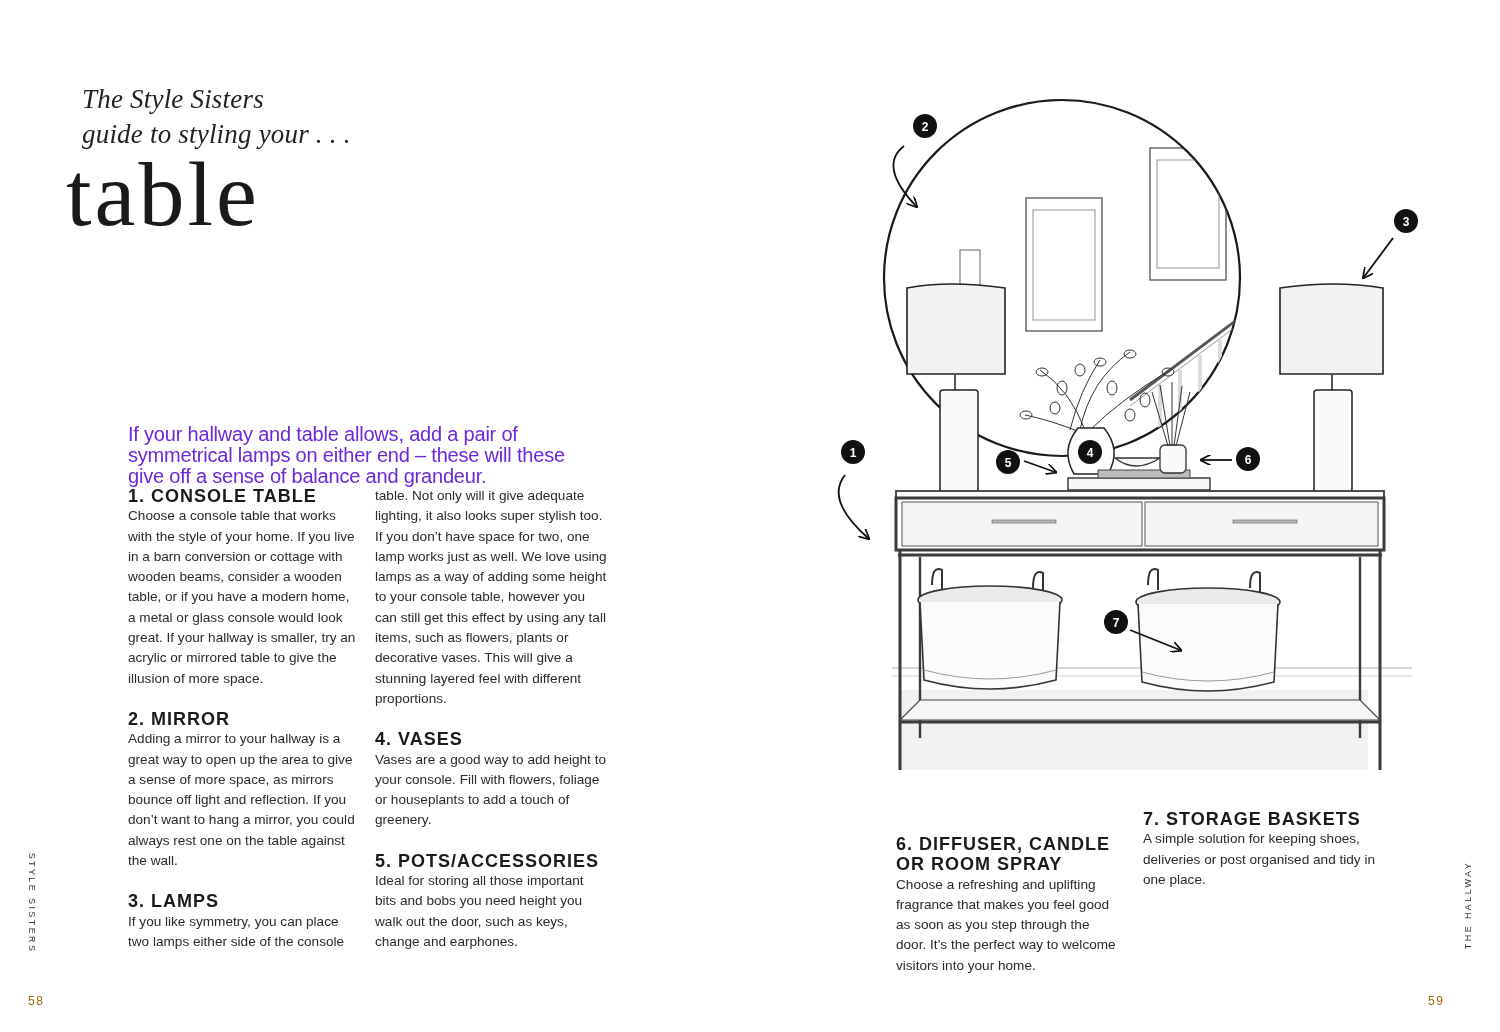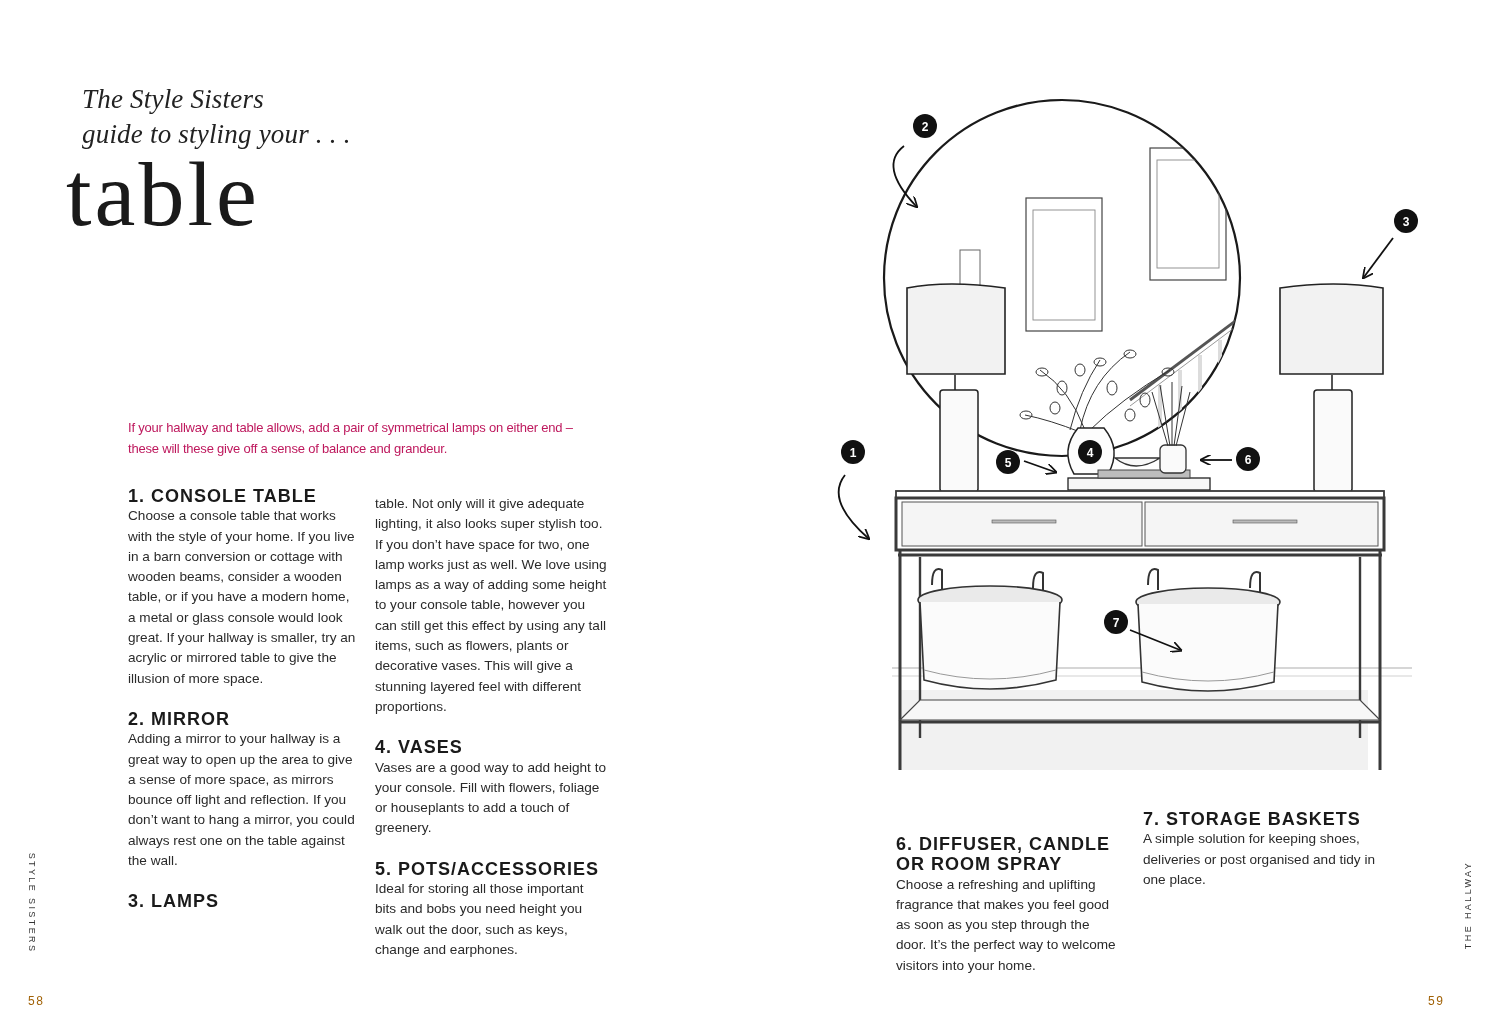--- a/index.html
+++ b/index.html
@@ -6,25 +6,25 @@
     body { width: 1500px; height: 1032px; position: relative; overflow: hidden; color: #1c1c1c; font-family: "DejaVu Sans", sans-serif; }
     .page { position: absolute; top: 0; height: 1032px; }
     .page-left { left: 0; width: 750px; }
     .page-right { left: 750px; width: 750px; }
 
     .kicker { position: absolute; left: 70px; top: 82px; font-family: Liberation Serif, serif; font-style: italic; font-size: 27px; line-height: 35px; color: #222; letter-spacing: 0.2px; margin-left: 12px; }
     .kicker div { white-space: nowrap; }
     .big-title { position: absolute; left: 66px; top: 150px; font-family: "Liberation Serif", serif; font-size: 92px; line-height: 88px; color: #1a1a1a; letter-spacing: 3px; font-weight: 400; }
     .big-title div { white-space: nowrap; }
 
-    .intro { position: absolute; left: 128px; top: 404px; width: 470px; font-family: "Liberation Sans", sans-serif; font-size: 13px; line-height: 21px; color: #be185d; letter-spacing: -0.2px; }
+    .intro { position: absolute; left: 128px; top: 404px; width: 470px; font-family: "Liberation Sans", sans-serif; font-size: 20px; line-height: 21px; color: #6d28d9; letter-spacing: -0.2px; }
 
     .col { position: absolute; top: 486px; width: 232px; font-family: "Liberation Sans", sans-serif; font-size: 13.6px; line-height: 20.3px; color: #2a2a2a; }
     .col-1 { left: 128px; }
-    .col-2 { left: 375px; margin-top: 8px; }
+    .col-2 { left: 375px; }
     .section { margin-bottom: 20px; }
     .section h3 { margin: 0; font-size: 18px; line-height: 20.3px; font-weight: 700; letter-spacing: 1px; color: #1a1a1a; text-transform: uppercase; }
     .section p { margin: 0; }
     .continued p { margin: 0; }
 
     .col-r1 { left: 146px; top: 834px; width: 220px; }
     .col-r2 { left: 393px; top: 809px; width: 240px; }
 
     .running-left { position: absolute; left: 25px; top: 858px; width: 14px; height: 90px; }
     .running-left span { position: absolute; left: 50%; top: 50%; transform: translate(-50%, -50%) rotate(90deg); white-space: nowrap; font-family: "Liberation Sans", sans-serif; font-size: 9px; letter-spacing: 2.4px; color: #333; }
@@ -55,20 +55,21 @@
     <div class="section">
       <h3>1. CONSOLE TABLE</h3>
       <p>Choose a console table that works with the style of your home. If you live in a barn conversion or cottage with wooden beams, consider a wooden table, or if you have a modern home, a metal or glass console would look great. If your hallway is smaller, try an acrylic or mirrored table to give the illusion of more space.</p>
     </div>
     <div class="section">
       <h3>2. MIRROR</h3>
       <p>Adding a mirror to your hallway is a great way to open up the area to give a sense of more space, as mirrors bounce off light and reflection. If you don’t want to hang a mirror, you could always rest one on the table against the wall.</p>
     </div>
     <div class="section">
       <h3>3. LAMPS</h3>
+      <p>If you like symmetry, you can place two lamps either side of the console</p>
     </div>
   </div>
 
   <div class="col col-2">
     <div class="section continued">
       <p>table. Not only will it give adequate lighting, it also looks super stylish too. If you don’t have space for two, one lamp works just as well. We love using lamps as a way of adding some height to your console table, however you can still get this effect by using any tall items, such as flowers, plants or decorative vases. This will give a stunning layered feel with different proportions.</p>
     </div>
     <div class="section">
       <h3>4. VASES</h3>
       <p>Vases are a good way to add height to your console. Fill with flowers, foliage or houseplants to add a touch of greenery.</p>

